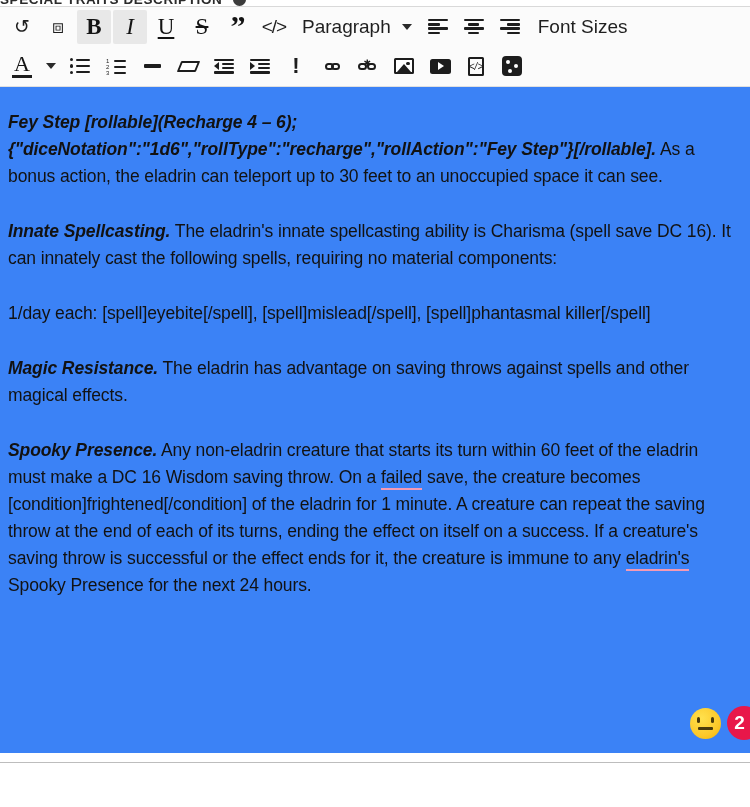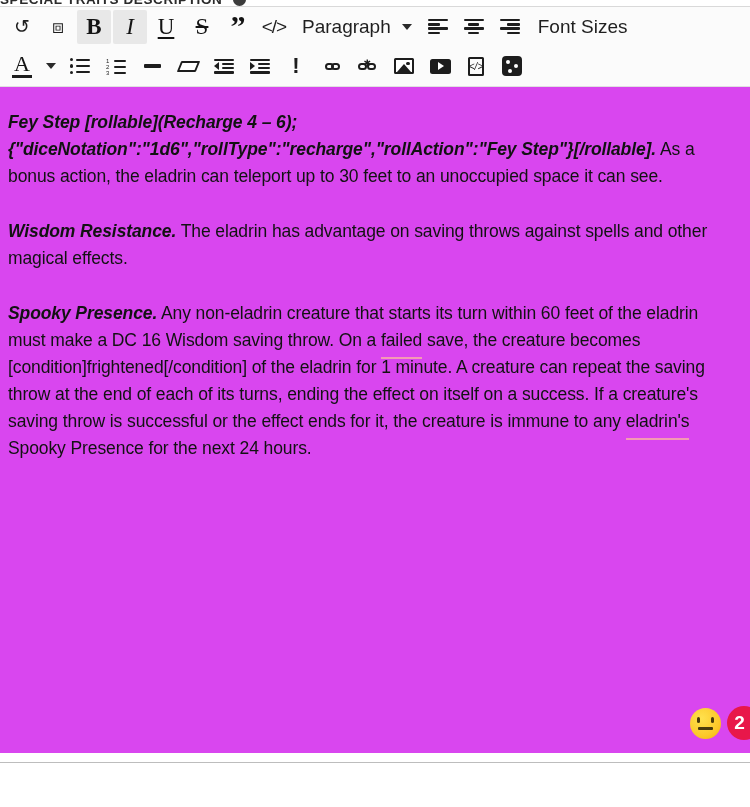--- a/index.html
+++ b/index.html
@@ -237,38 +237,38 @@
   .bang {
     font-family:"Liberation Sans", sans-serif;
     font-size: 22px; font-weight: 700; color:#1d1d1d; line-height: 1;
   }
 
   
   .content {
     padding: 22px 14px 10px 8px;
     height: 666px;
     overflow: hidden;
-    background: #d946ef;
+    background: #3b82f6;
     position: relative;
   }
   .content p {
     margin: 0 0 28px 0;
     font-size: 17.5px;
     line-height: 27px;
     color: #121212;
     font-family: "Liberation Sans", sans-serif;
     letter-spacing: -0.1px;
   }
   .content b.bi {
     font-weight: 700;
     font-style: italic;
   }
   .spellerr {
     border-bottom: 2.5px solid #f49ab4;
-    padding-bottom: 7px;
+    padding-bottom: 1px;
   }
 
   
   .emoji-btn {
     position: absolute;
     right: 29px; bottom: 14px;
     width: 31px; height: 31px;
     border-radius: 50%;
     background: radial-gradient(circle at 38% 33%, #ffe14d 0%, #fcc82a 62%, #f0b400 100%);
     display: flex; align-items: center; justify-content: center;
@@ -500,25 +500,27 @@
               <span class="p3"></span>
           </span>
         </div>
       </div>
     </div>
 
     <div class="content">
 
       <p><b class="bi">Fey Step [rollable](Recharge 4 – 6); {"diceNotation":"1d6","rollType":"recharge","rollAction":"Fey Step"}[/rollable].</b><span> As a bonus action, the eladrin can teleport up to 30 feet to an unoccupied space it can see.</span></p>
 
-
-
-
-
-      <p><b class="bi">Wisdom Resistance.</b><span> The eladrin has advantage on saving throws against spells and other magical effects.</span></p>
+      <p><b class="bi">Innate Spellcasting.</b><span> The eladrin's innate spellcasting ability is Charisma (spell save DC 16). It can innately cast the following spells, requiring no material components:</span></p>
+
+
+
+      <p><span>1/day each: [spell]eyebite[/spell], [spell]mislead[/spell], [spell]phantasmal killer[/spell]</span></p>
+
+      <p><b class="bi">Magic Resistance.</b><span> The eladrin has advantage on saving throws against spells and other magical effects.</span></p>
 
       <p><b class="bi">Spooky Presence.</b><span> Any non-eladrin creature that starts its turn within 60 feet of the eladrin must make a DC 16 Wisdom saving throw. On a </span><span class="spellerr">failed</span><span> save, the creature becomes [condition]frightened[/condition] of the eladrin for 1 minute. A creature can repeat the saving throw at the end of each of its turns, ending the effect on itself on a success. If a creature's saving throw is successful or the effect ends for it, the creature is immune to any </span><span class="spellerr">eladrin's</span><span> Spooky Presence for the next 24 hours.</span></p>
 
       <div class="emoji-btn">
         <span class="eyes">
             <i></i>
             <i></i>
           </span>
         <span class="mouth"></span>
       </div>

